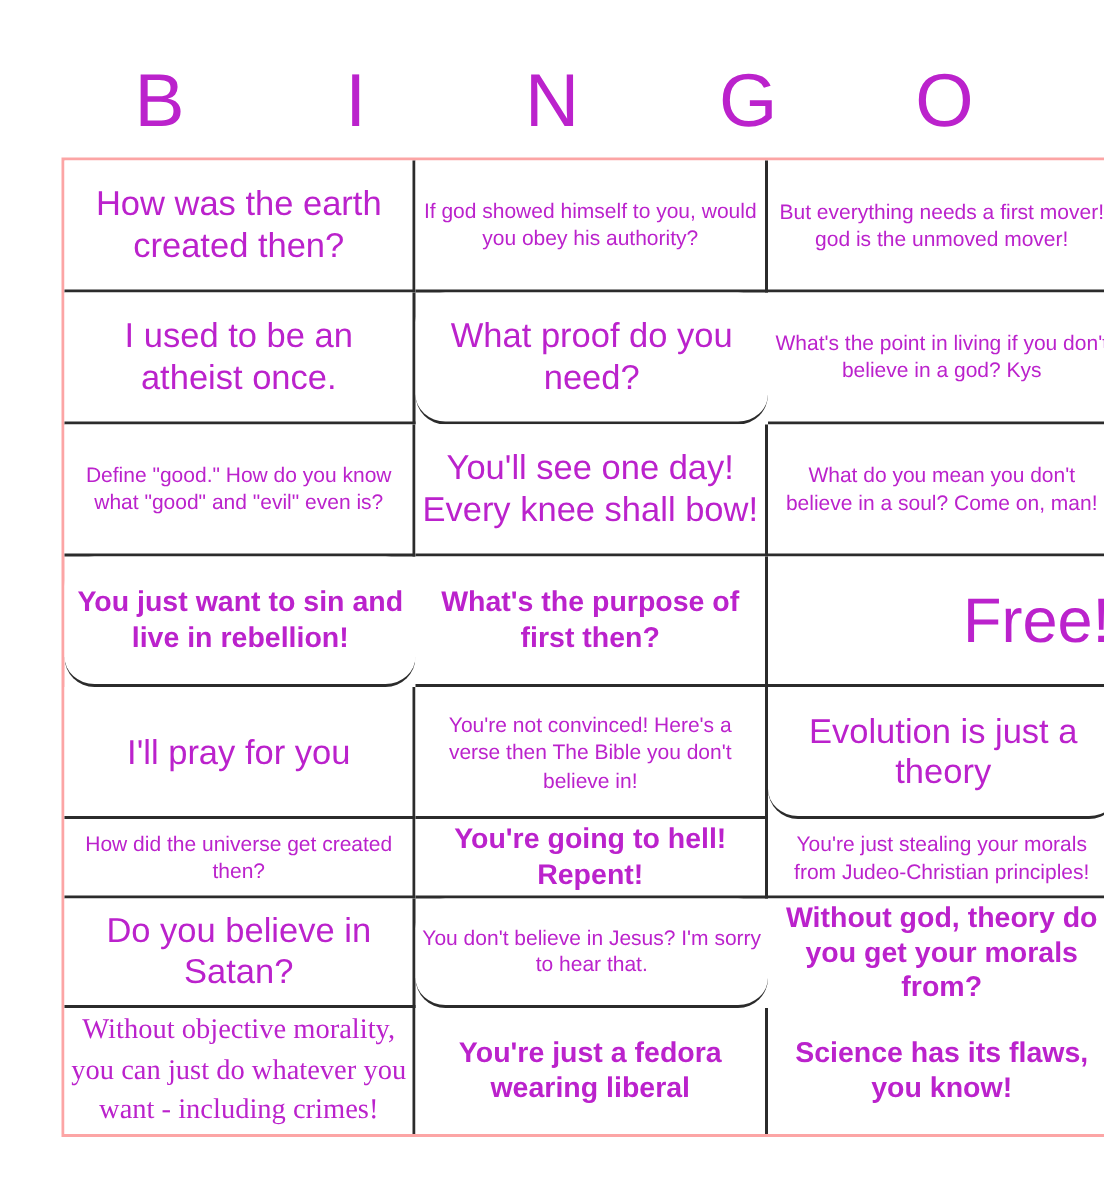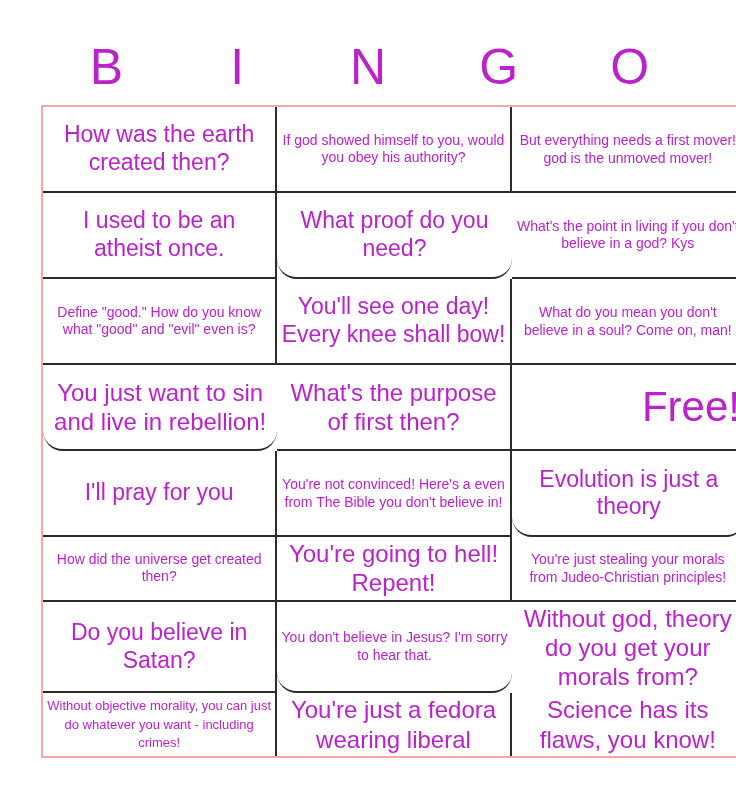--- a/index.html
+++ b/index.html
@@ -71,24 +71,24 @@
   .cell-text {
     color: #bb22cc;
     display: block;
     width: 100%;
     word-wrap: break-word;
     hyphens: none;
   }
   
   .fs-xl   { font-size: 42px; line-height: 1.08; text-align: right; }
   .fs-lg   { font-size: 23px; line-height: 1.20; }
-  .fs-md   { font-size: 24px; line-height: 1.22; }
+  .fs-md   { font-size: 19px; line-height: 1.22; font-weight: bold; }
   .fs-sm   { font-size: 14px; line-height: 1.25; }
   .fs-xs   { font-size: 14px; line-height: 1.30; }
-  .fs-xxs  { font-size: 13px; line-height: 1.40; }
+  .fs-xxs  { font-size: 19px; line-height: 1.40; font-family: Liberation Serif, serif; }
 </style>
 </head>
 <body>
 
 <div class="card">
 
   <div class="header">
     <div class="header-letter">B</div>
     <div class="header-letter">I</div>
     <div class="header-letter">N</div>
@@ -130,21 +130,21 @@
       <div class="cell">
         <span class="cell-text fs-md">What's the purpose of first then?</span>
       </div>
       <div class="cell">
         <span class="cell-text fs-xl">Free!</span>
       </div>
       <div class="cell">
         <span class="cell-text fs-lg">I'll pray for you</span>
       </div>
       <div class="cell">
-        <span class="cell-text fs-xs">You're not convinced! Here's a even from The Bible you don't believe in!</span>
+        <span class="cell-text fs-xs">You're not convinced! Here's a verse then The Bible you don't believe in!</span>
       </div>
       <div class="cell">
         <span class="cell-text fs-lg">Evolution is just a theory</span>
       </div>
       <div class="cell">
         <span class="cell-text fs-sm">How did the universe get created then?</span>
       </div>
       <div class="cell">
         <span class="cell-text fs-md">You're going to hell! Repent!</span>
       </div>

